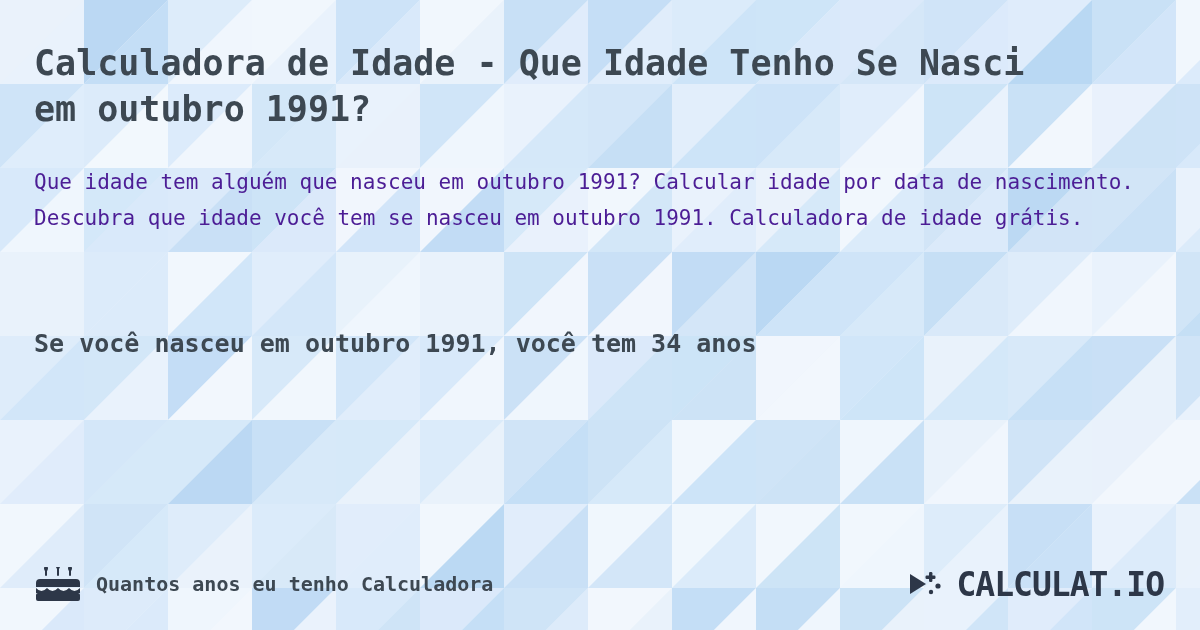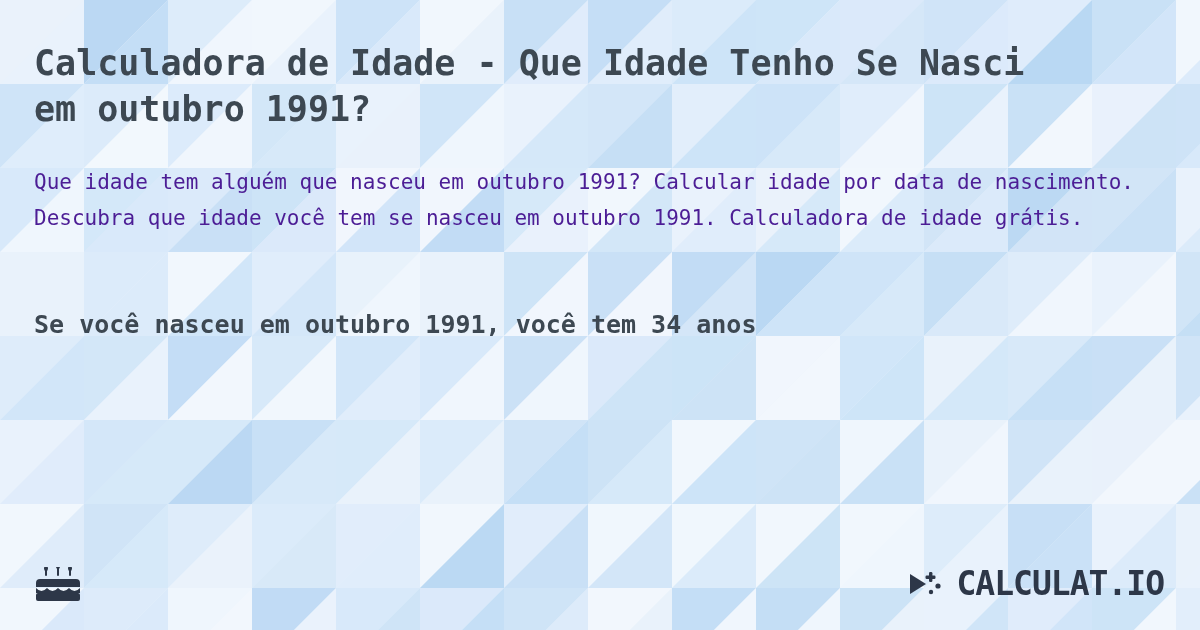--- a/index.html
+++ b/index.html
@@ -47,21 +47,21 @@
   .desc {
     margin-top: 32px;
     font-family: "DejaVu Sans Mono", monospace;
     font-size: 21px;
     line-height: 1.72;
     color: #4c1d95;
     max-width: 1105px;
   }
 
   .answer {
-    margin-top: 48px;
+    margin-top: 67px;
     font-family: "DejaVu Sans Mono", monospace;
     font-size: 25px;
     font-weight: bold;
     line-height: 1.5;
     color: #3d4852;
     max-width: 1060px;
   }
 
   
   .footer {
@@ -88,21 +88,21 @@
   .footer-text {
     font-family: "DejaVu Sans Mono", monospace;
     font-size: 20px;
     font-weight: bold;
     color: #3d4852;
     white-space: nowrap;
   }
   .footer-right {
     margin-left: auto;
     display: flex;
-    align-items: flex-start;
+    align-items: center;
     gap: 10px;
   }
   .brand-mark {
     width: 40px;
     height: 40px;
     display: block;
   }
   .brand-text {
     font-family: "DejaVu Sans Mono", monospace;
     font-size: 33px;
@@ -426,20 +426,21 @@
           <rect x="21" y="0" width="2" height="9" rx="1"></rect>
           <rect x="33" y="2" width="2" height="7" rx="1"></rect>
           <ellipse cx="10" cy="1.5" rx="2" ry="2.6"></ellipse>
           <ellipse cx="22" cy="-0.5" rx="2" ry="2.6"></ellipse>
           <ellipse cx="34" cy="1.5" rx="2" ry="2.6"></ellipse>
           <path d="M4 12 h36 a4 4 0 0 1 4 4 v4 H0 v-4 a4 4 0 0 1 4 -4 z"></path>
           <path d="M0 21 q5.5 6 11 0 q5.5 6 11 0 q5.5 6 11 0 q5.5 6 11 0 v5 H0 z"></path>
           <rect x="0" y="26" width="44" height="8" rx="2"></rect>
         </g>
       </svg>
+      <span class="footer-text">Quantos anos eu tenho Calculadora</span>
     </div>
     <div class="footer-right">
       <svg class="brand-mark" viewBox="0 0 40 40">
         <g fill="#2d3748">
           <path d="M4 10 L20 20 L4 30 Z"></path>
           <rect x="23" y="8" width="3.4" height="10" rx="1.2"></rect>
           <rect x="19.5" y="11.5" width="10" height="3.4" rx="1.2" transform="rotate(0 24.5 13.2)"></rect>
           <circle cx="32" cy="22" r="2.6"></circle>
           <circle cx="25" cy="28" r="2.2"></circle>
         </g>

